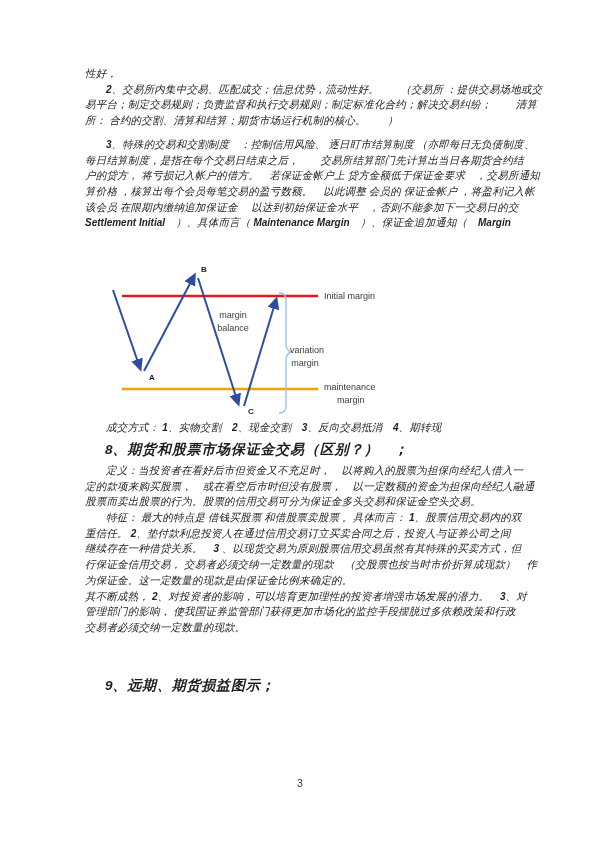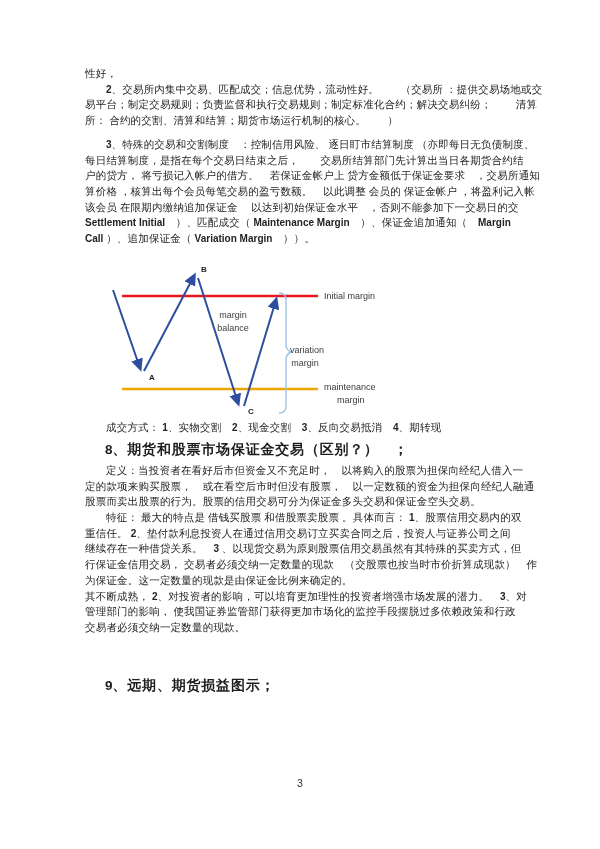--- a/index.html
+++ b/index.html
@@ -2,21 +2,21 @@
 <html><head>
 <meta charset="utf-8">
 <style>
   html,body{margin:0;padding:0;background:#ffffff;}
   .page{
     position:relative;width:600px;height:849px;background:#ffffff;
     font-family:"Liberation Serif","DejaVu Serif",serif;color:#232323;
     overflow:hidden;
   }
   .block{position:absolute;left:85px;width:445px;}
-  .tline{white-space:pre;height:15.7px;line-height:15.7px;font-size:10.5px;letter-spacing:0.2px;}
+  .tline{white-space:pre;height:15.7px;line-height:15.7px;font-size:10.5px;letter-spacing:0.2px;font-style:italic;}
   .ind{padding-left:21px;}
   .b{font-family:"Liberation Sans","DejaVu Sans",sans-serif;font-weight:bold;font-size:10px;letter-spacing:0;}
   .heading .tline{font-size:14px;height:20px;line-height:20px;font-weight:bold;letter-spacing:0.8px;color:#1d1d1d;margin-left:20px;}
   .heading .b{font-size:13.5px;}
   .figure{position:absolute;left:105px;top:262px;width:300px;height:158px;}
   .pageno{position:absolute;left:0;top:777px;width:600px;text-align:center;
           font-size:10.5px;font-family:"Liberation Sans","DejaVu Sans",sans-serif;color:#333;}
   svg text{font-family:"Liberation Sans","DejaVu Sans",sans-serif;fill:#3b3b3b;}
   .lbl{font-size:9px;}
   .pt{font-size:8px;fill:#222;font-weight:bold;}
@@ -32,22 +32,21 @@
       <div class="tline"><span>易平台；制定交易规则；负责监督和执行交易规则；制定标准化合约；解决交易纠纷；　　 清算</span></div>
       <div class="tline"><span>所： 合约的交割、清算和结算；期货市场运行机制的核心。　　）</span></div>
     </div>
 
   <div class="block" style="top:137px">
       <div class="tline ind"><span class="b">3</span><span>、特殊的交易和交割制度　：控制信用风险、 逐日盯市结算制度 （亦即每日无负债制度、</span></div>
       <div class="tline"><span>每日结算制度，是指在每个交易日结束之后，　　交易所结算部门先计算出当日各期货合约结</span></div>
       <div class="tline"><span>户的贷方， 将亏损记入帐户的借方。　若保证金帐户上 贷方金额低于保证金要求　，交易所通知</span></div>
       <div class="tline"><span>算价格 ，核算出每个会员每笔交易的盈亏数额。　以此调整 会员的 保证金帐户 ，将盈利记入帐</span></div>
       <div class="tline"><span>该会员 在限期内缴纳追加保证金　 以达到初始保证金水平　，否则不能参加下一交易日的交</span></div>
-      <div class="tline"><span class="b">Settlement Initial</span><span>　）、匹配成交（ </span><span class="b">Maintenance Margin</span><span>　）、保证金追加通知（　</span><span class="b">Margin</span></div>
-      <div class="tline"><span class="b">Call</span><span> ）、追加保证金（ </span><span class="b">Variation Margin</span><span>　））。</span></div>
+      <div class="tline"><span class="b">Settlement Initial</span><span>　）、具体而言（ </span><span class="b">Maintenance Margin</span><span>　）、保证金追加通知（　</span><span class="b">Margin</span></div>
     </div>
 
   <div class="figure">
     <svg width="300" height="158" viewBox="0 0 300 158">
       <defs>
         <marker id="arrw" markerWidth="7" markerHeight="7" refX="4.5" refY="3" orient="auto">
           <path d="M0,0 L6.5,3 L0,6 z" fill="#2e4d9e"></path>
         </marker>
       </defs>
 

